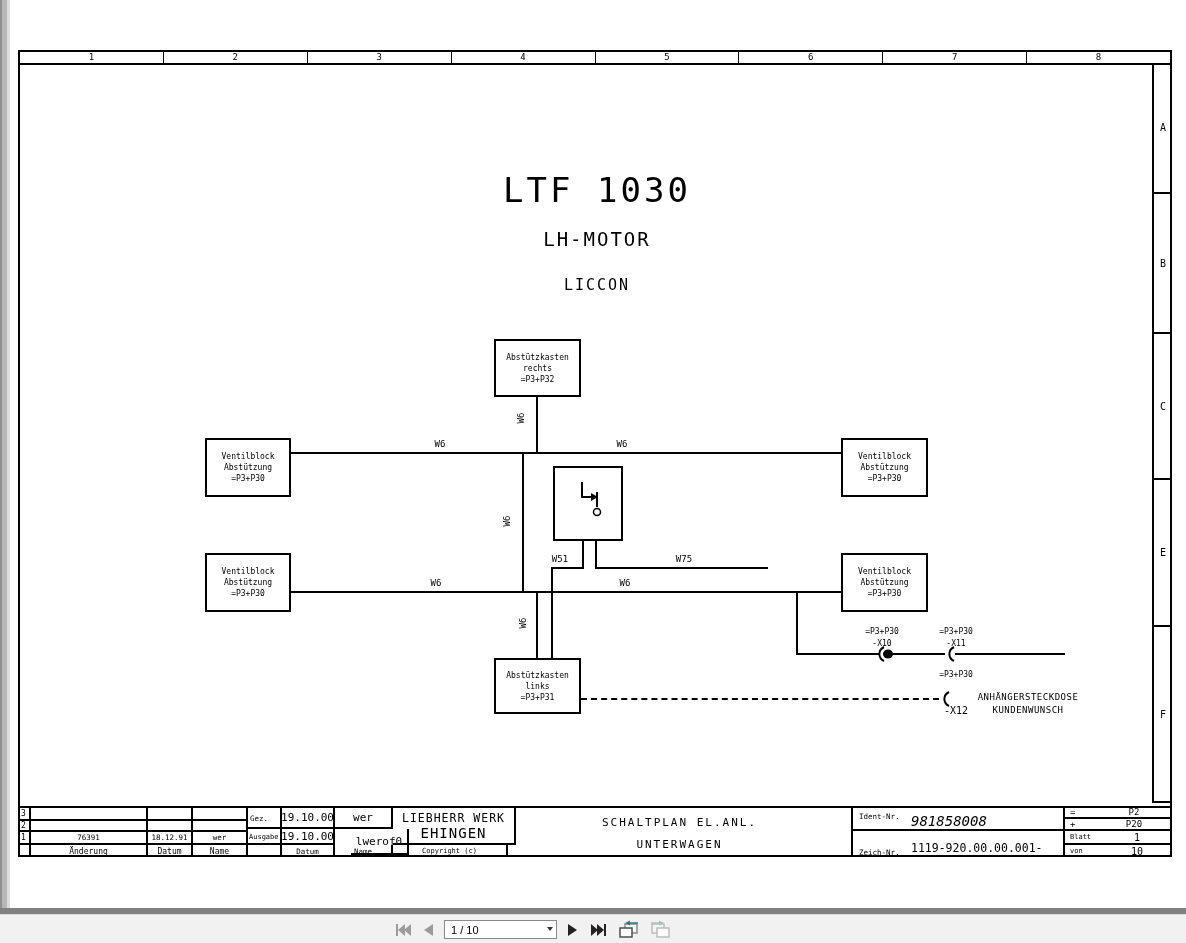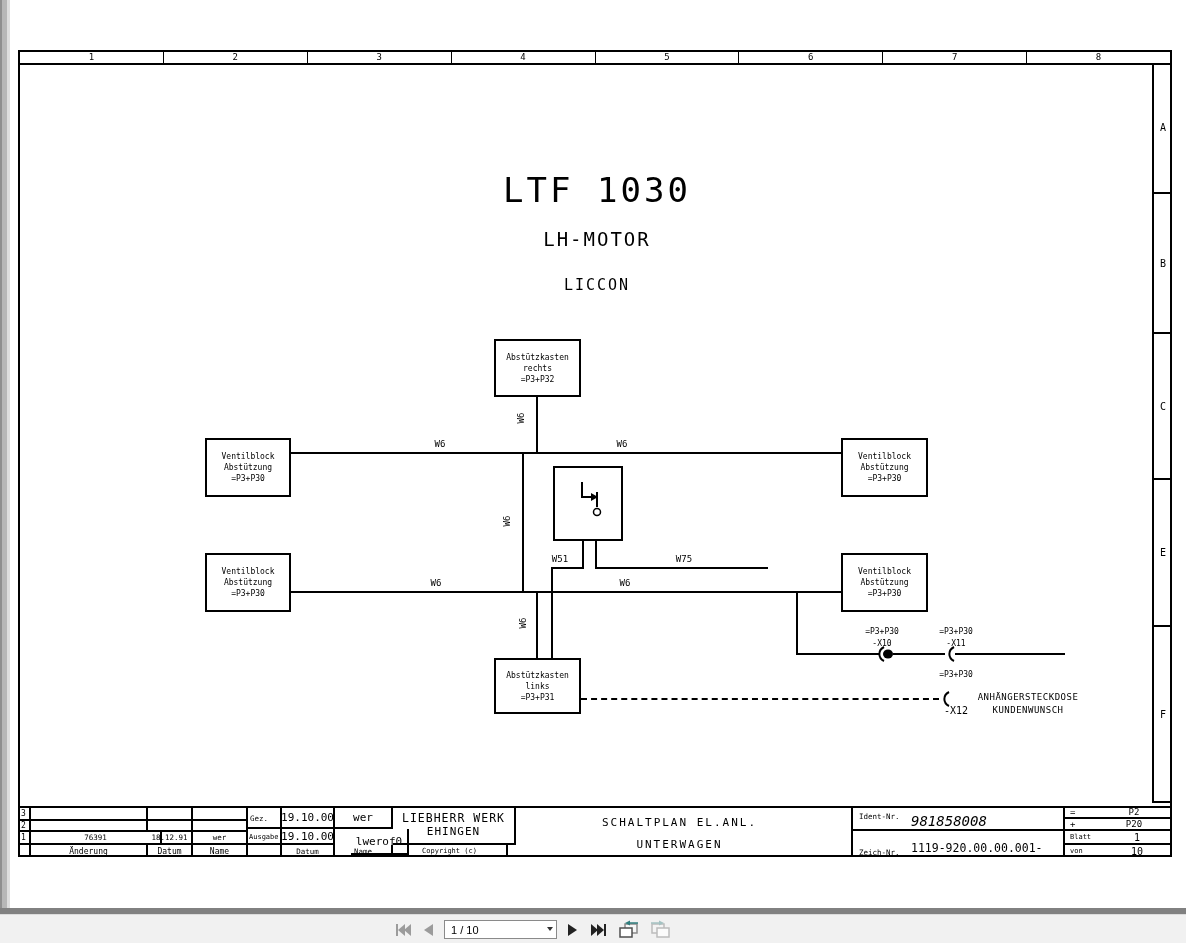--- a/index.html
+++ b/index.html
@@ -167,21 +167,21 @@
     <div class="abs" style="left:18px;top:806px;width:1154px;height:2px;background:#000;"></div>
 
     
     <div class="tbcell tb-center" style="left:18px;top:808px;width:13px;height:13px;">3</div>
     <div class="tbcell tb-center" style="left:18px;top:821px;width:13px;height:11px;">2</div>
     <div class="tbcell tb-center" style="left:18px;top:832px;width:13px;height:13px;">1</div>
     <div class="tbcell" style="left:18px;top:845px;width:13px;height:12px;border-bottom:none;"></div>
 
     <div class="tbcell tb-center" style="left:31px;top:808px;width:117px;height:13px;"></div>
     <div class="tbcell tb-center" style="left:31px;top:821px;width:117px;height:11px;"></div>
-    <div class="tbcell tb-center" style="left:31px;top:832px;width:131px;height:13px;font-size:7.5px;">76391</div>
+    <div class="tbcell tb-center" style="left:31px;top:832px;width:117px;height:13px;font-size:7.5px;">76391</div>
     <div class="tbcell tb-center" style="left:31px;top:845px;width:117px;height:12px;border-bottom:none;">Änderung</div>
 
     <div class="tbcell tb-center" style="left:148px;top:808px;width:45px;height:13px;"></div>
     <div class="tbcell tb-center" style="left:148px;top:821px;width:45px;height:11px;"></div>
     <div class="tbcell tb-center" style="left:148px;top:832px;width:45px;height:13px;font-size:7.5px;">18.12.91</div>
     <div class="tbcell tb-center" style="left:148px;top:845px;width:45px;height:12px;border-bottom:none;">Datum</div>
 
     <div class="tbcell tb-center" style="left:193px;top:808px;width:55px;height:13px;"></div>
     <div class="tbcell tb-center" style="left:193px;top:821px;width:55px;height:11px;"></div>
     <div class="tbcell tb-center" style="left:193px;top:832px;width:55px;height:13px;font-size:7.5px;">wer</div>
@@ -196,21 +196,21 @@
     <div class="tbcell tb-center" style="left:282px;top:829px;width:53px;height:16px;font-size:11px;">19.10.00</div>
     <div class="tbcell tb-center" style="left:282px;top:845px;width:53px;height:12px;border-bottom:none;font-size:7.5px;">Datum</div>
 
     <div class="tbcell tb-center" style="left:335px;top:808px;width:58px;height:21px;font-size:11px;">wer</div>
     <div class="tbcell tb-center" style="left:351px;top:829px;width:58px;height:26px;font-size:11px;">lwerof0</div>
     <div class="tbcell tb-center" style="left:335px;top:845px;width:58px;height:12px;border-bottom:none;font-size:7.5px;">Name</div>
 
     
     <div class="tbcell" style="left:393px;top:808px;width:123px;height:37px;text-align:center;">
       <div style="font-size:11.5px;letter-spacing:1px;margin-top:3px;">LIEBHERR WERK</div>
-      <div style="font-size:11px;letter-spacing:1px;margin-top:0;">EHINGEN</div>
+      <div style="font-size:14px;letter-spacing:1px;margin-top:0;">EHINGEN</div>
     </div>
     <div class="tbcell tb-center" style="left:393px;top:845px;width:115px;height:12px;border-bottom:none;font-size:7px;">Copyright (c)</div>
 
     
     <div class="tbcell" style="left:508px;top:808px;width:345px;height:49px;border-bottom:none;text-align:center;">
       <div style="font-size:11px;letter-spacing:2px;margin-top:8px;">SCHALTPLAN EL.ANL.</div>
       <div style="font-size:11px;letter-spacing:2px;margin-top:9px;">UNTERWAGEN</div>
     </div>
 
     

